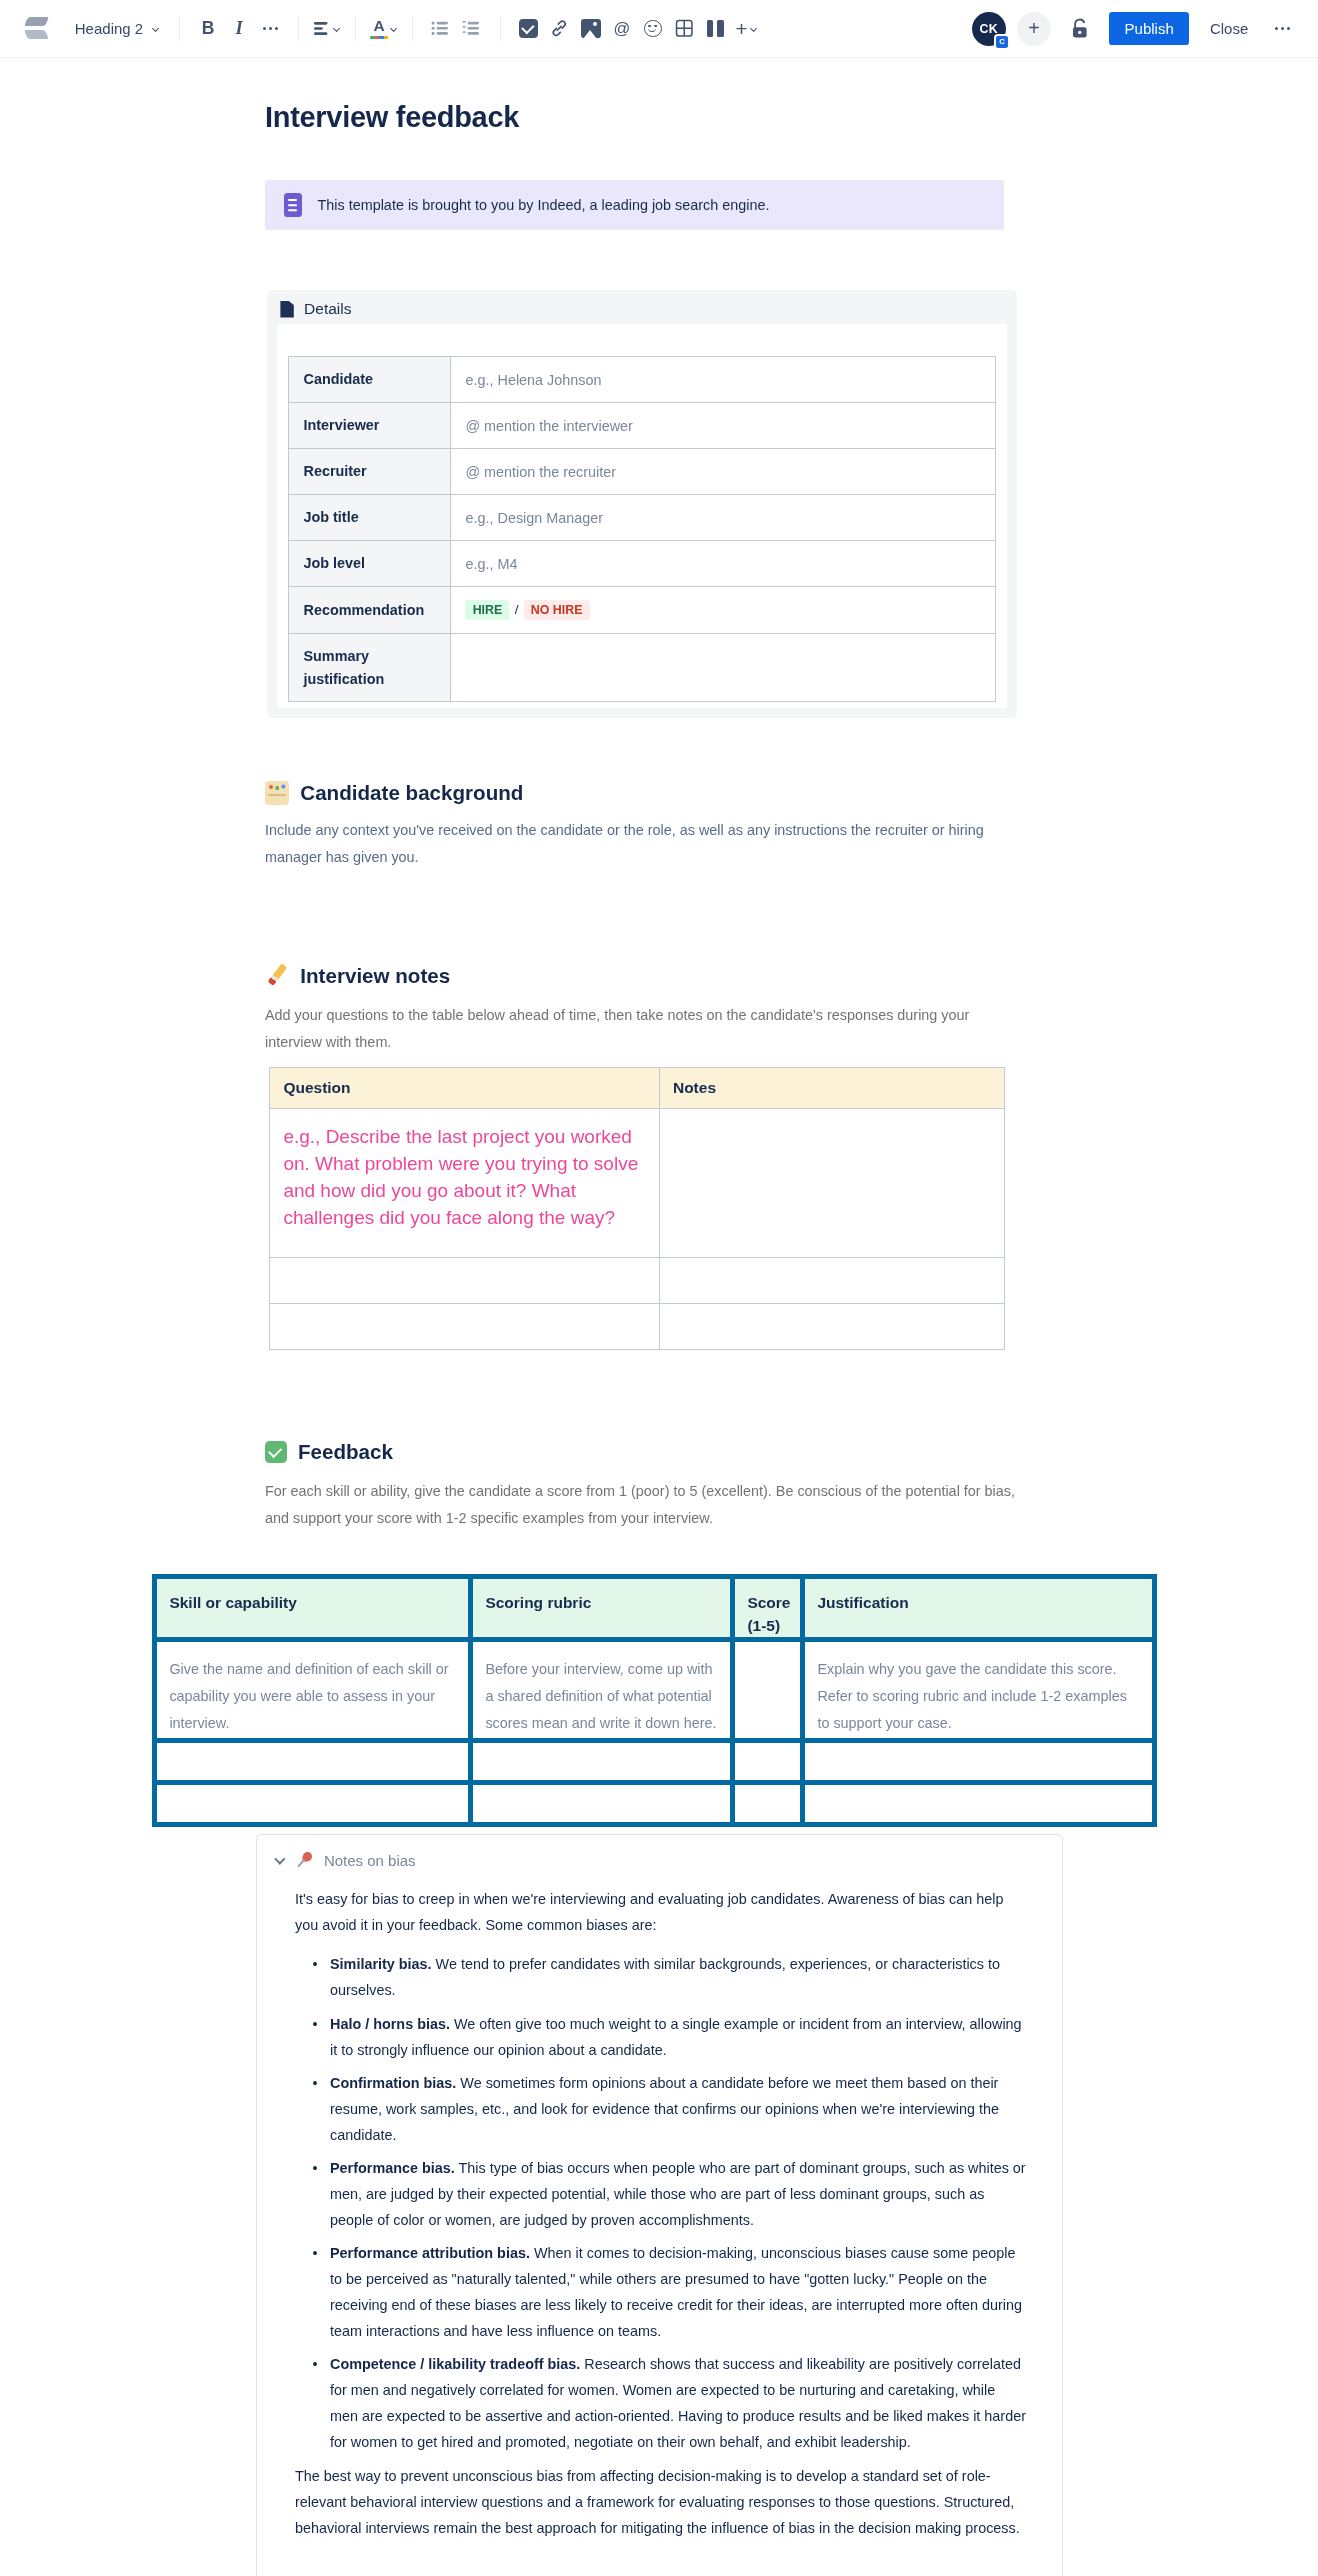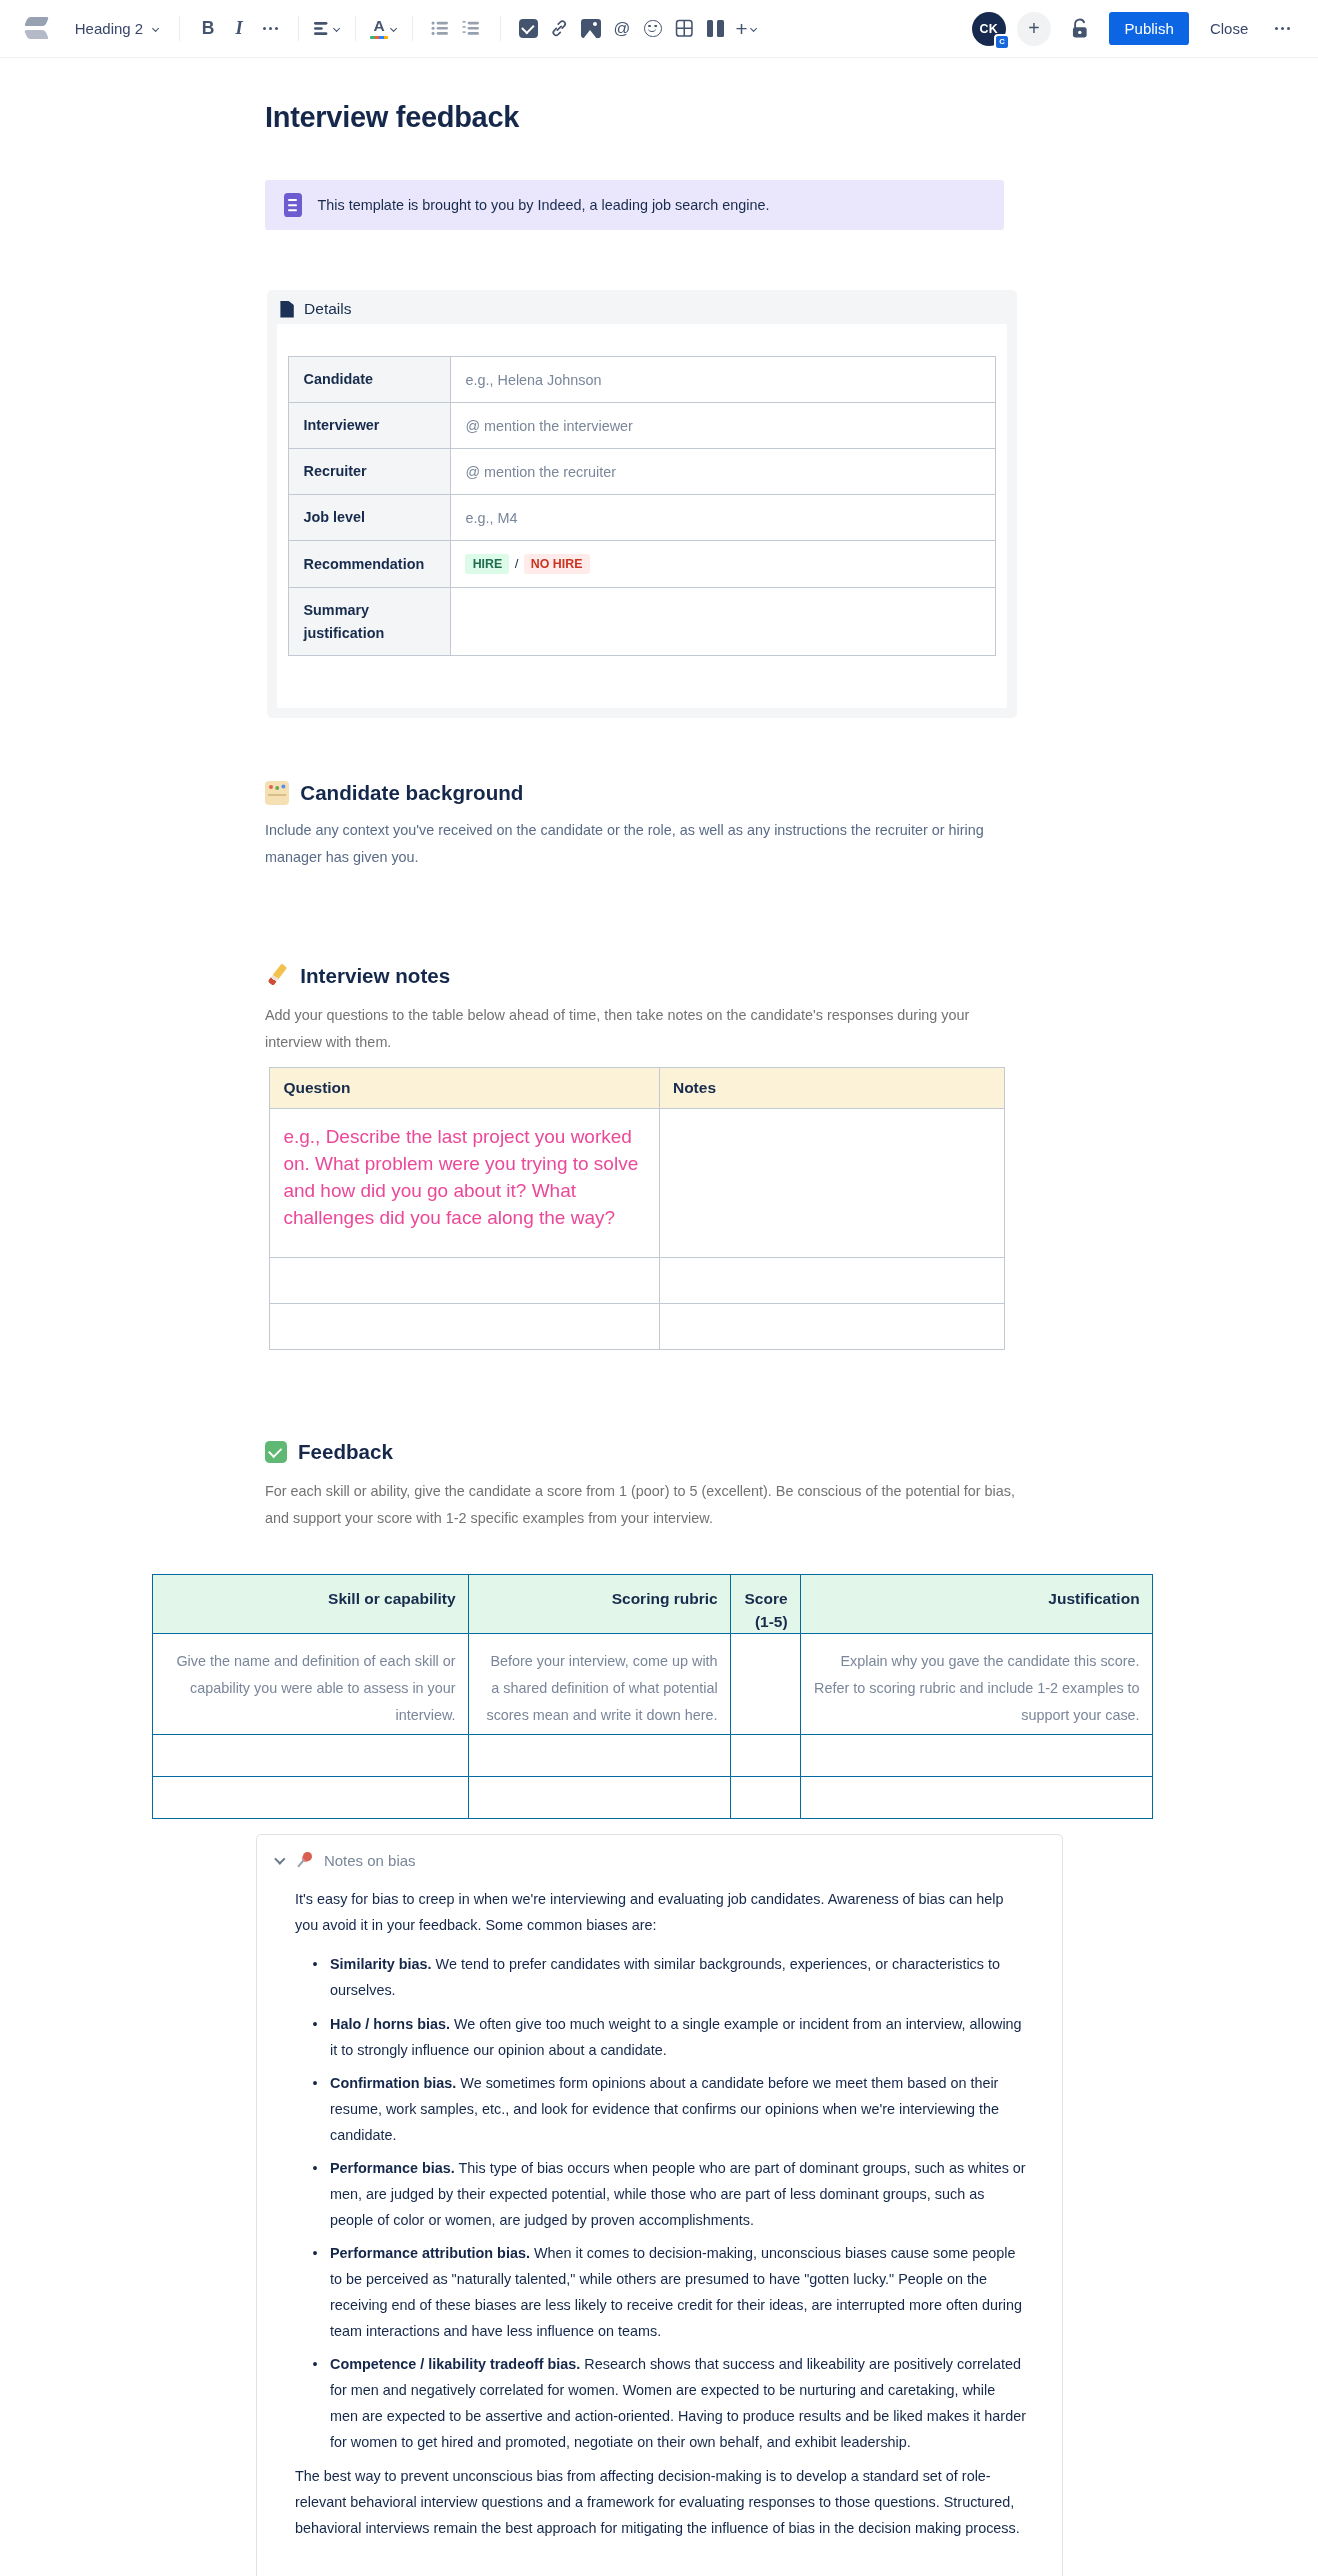--- a/index.html
+++ b/index.html
@@ -122,21 +122,21 @@
   .notes-table { position:absolute; left:269px; top:1067px; width:736px; border-collapse:collapse; table-layout:fixed; }
   .notes-table th, .notes-table td { border:1px solid #C3C9D2; padding:0 13.4px; text-align:left; }
   .notes-table th { background:#FBF2D8; height:41px; font-size:15.5px; font-weight:700; color:#172B4D; }
   .notes-table td { vertical-align:top; font-size:19px; color:#ec4899; line-height:27px; }
   .notes-table .rowbig td { height:149px; padding-top:14.4px; }
   .notes-table .rowempty td { height:46px; }
   .col-q { width:53%; } .col-n { width:47%; }
 
   
   .fb-table { position:absolute; left:152px; top:1574px; width:1000px; border-collapse:collapse; table-layout:fixed; }
-  .fb-table th, .fb-table td { border:1px solid #0369a1; padding:0 12.4px; text-align:right; }
+  .fb-table th, .fb-table td { border:5px solid #0369a1; padding:0 12.4px; text-align:left; }
   .fb-table th { background:#E2F7EA; height:59px; font-size:15.5px; font-weight:700; color:#172B4D;
     vertical-align:top; padding-top:12.4px; line-height:23px; }
   .fb-table td { vertical-align:top; font-size:14.4px; color:#7A869A; line-height:27px; }
   .fb-table .rowbig td { height:101px; padding-top:13.4px; }
   .fb-table .rowempty td { height:42px; }
   .fc1{width:316px;} .fc2{width:262px;} .fc3{width:70px;} .fc4{width:352px;}
 
   
   .bias-panel { position:absolute; left:256px; top:1834px; width:807px; height:799px;
     border:1px solid #DFE1E6; border-radius:5.2px; background:#fff; }
@@ -305,20 +305,24 @@
       </tr>
       <tr>
         <td class="k">Interviewer</td>
         <td class="v" style="height:46px;">@ mention the interviewer</td>
       </tr>
       <tr>
         <td class="k">Recruiter</td>
         <td class="v" style="height:46px;">@ mention the recruiter</td>
       </tr>
       <tr>
+        <td class="k">Job title</td>
+        <td class="v" style="height:46px;">e.g., Design Manager</td>
+      </tr>
+      <tr>
         <td class="k">Job level</td>
         <td class="v" style="height:46px;">e.g., M4</td>
       </tr>
       <tr>
         <td class="k">Recommendation</td>
         <td class="v" style="height:47px;">
           <span class="badge hire">HIRE</span><span class="slash">/</span><span class="badge nohire">NO HIRE</span>
         </td>
       </tr>
       <tr>

